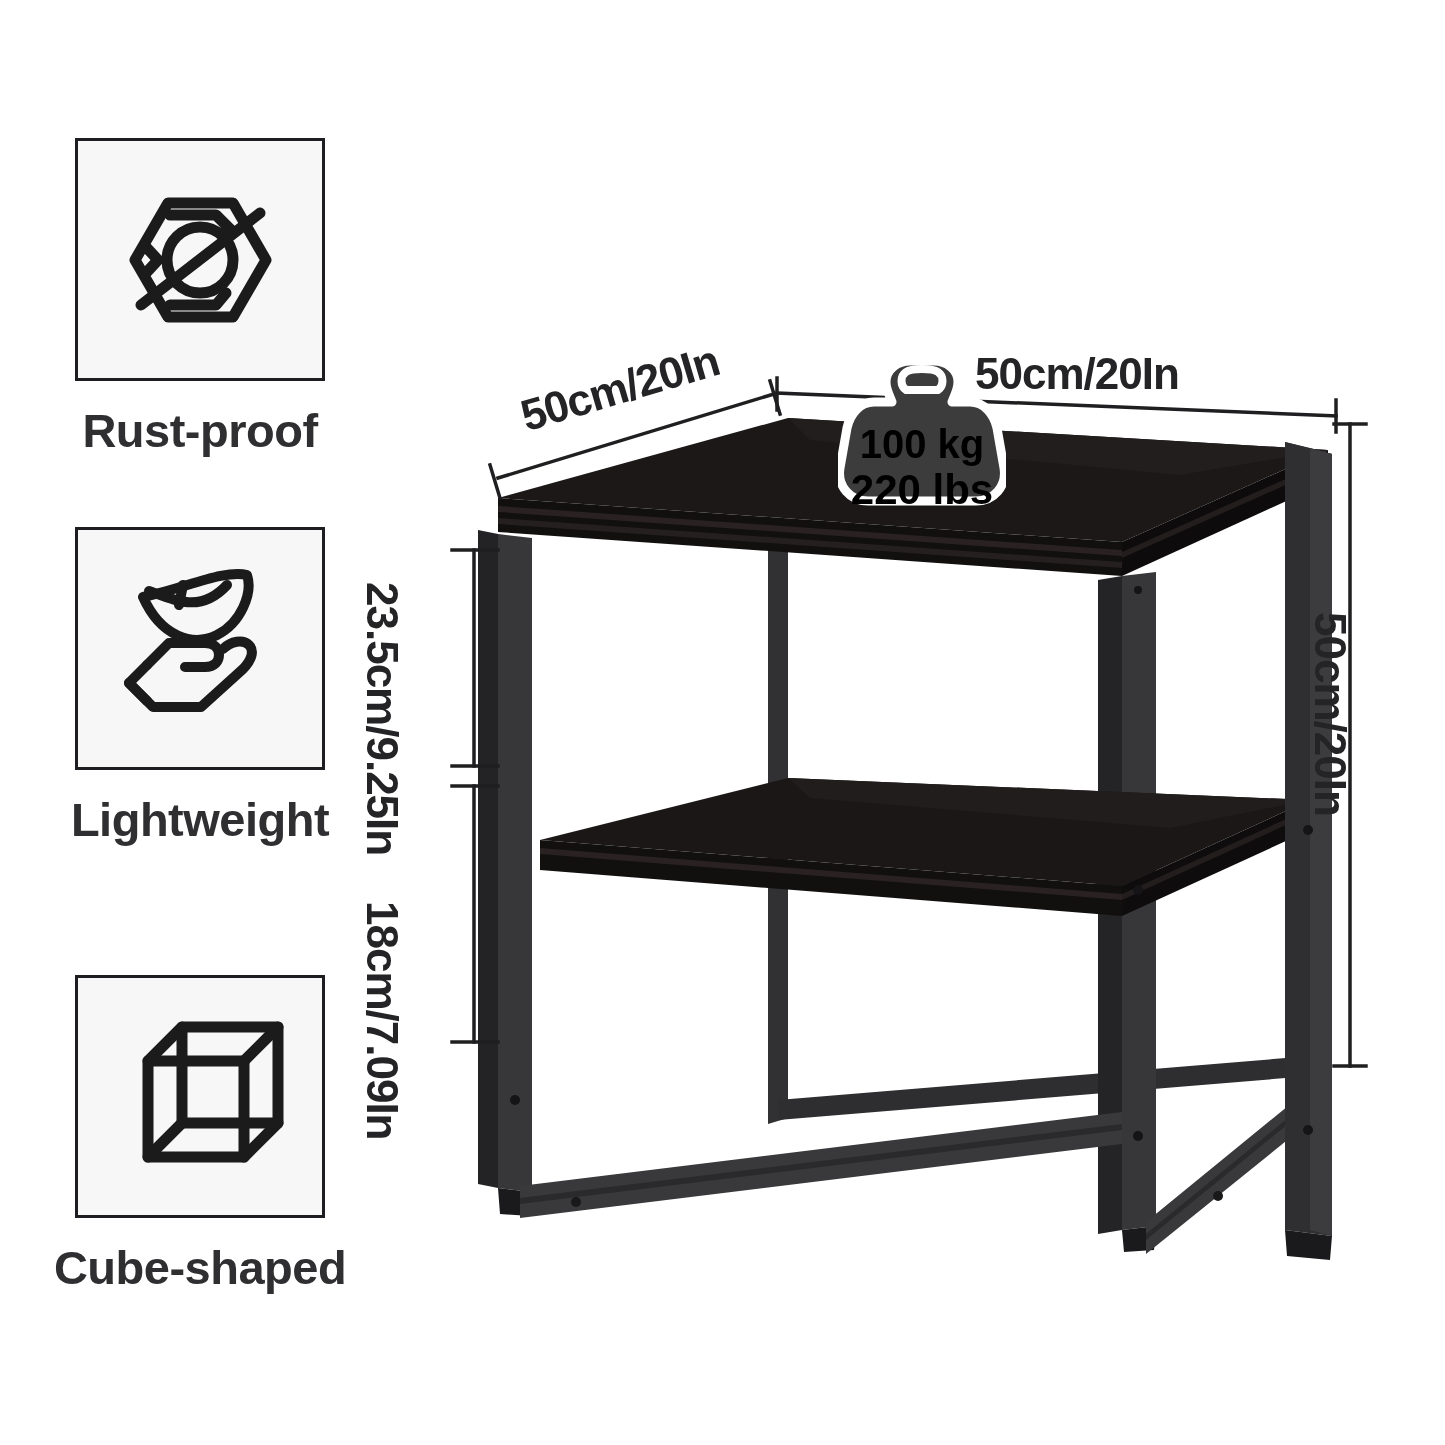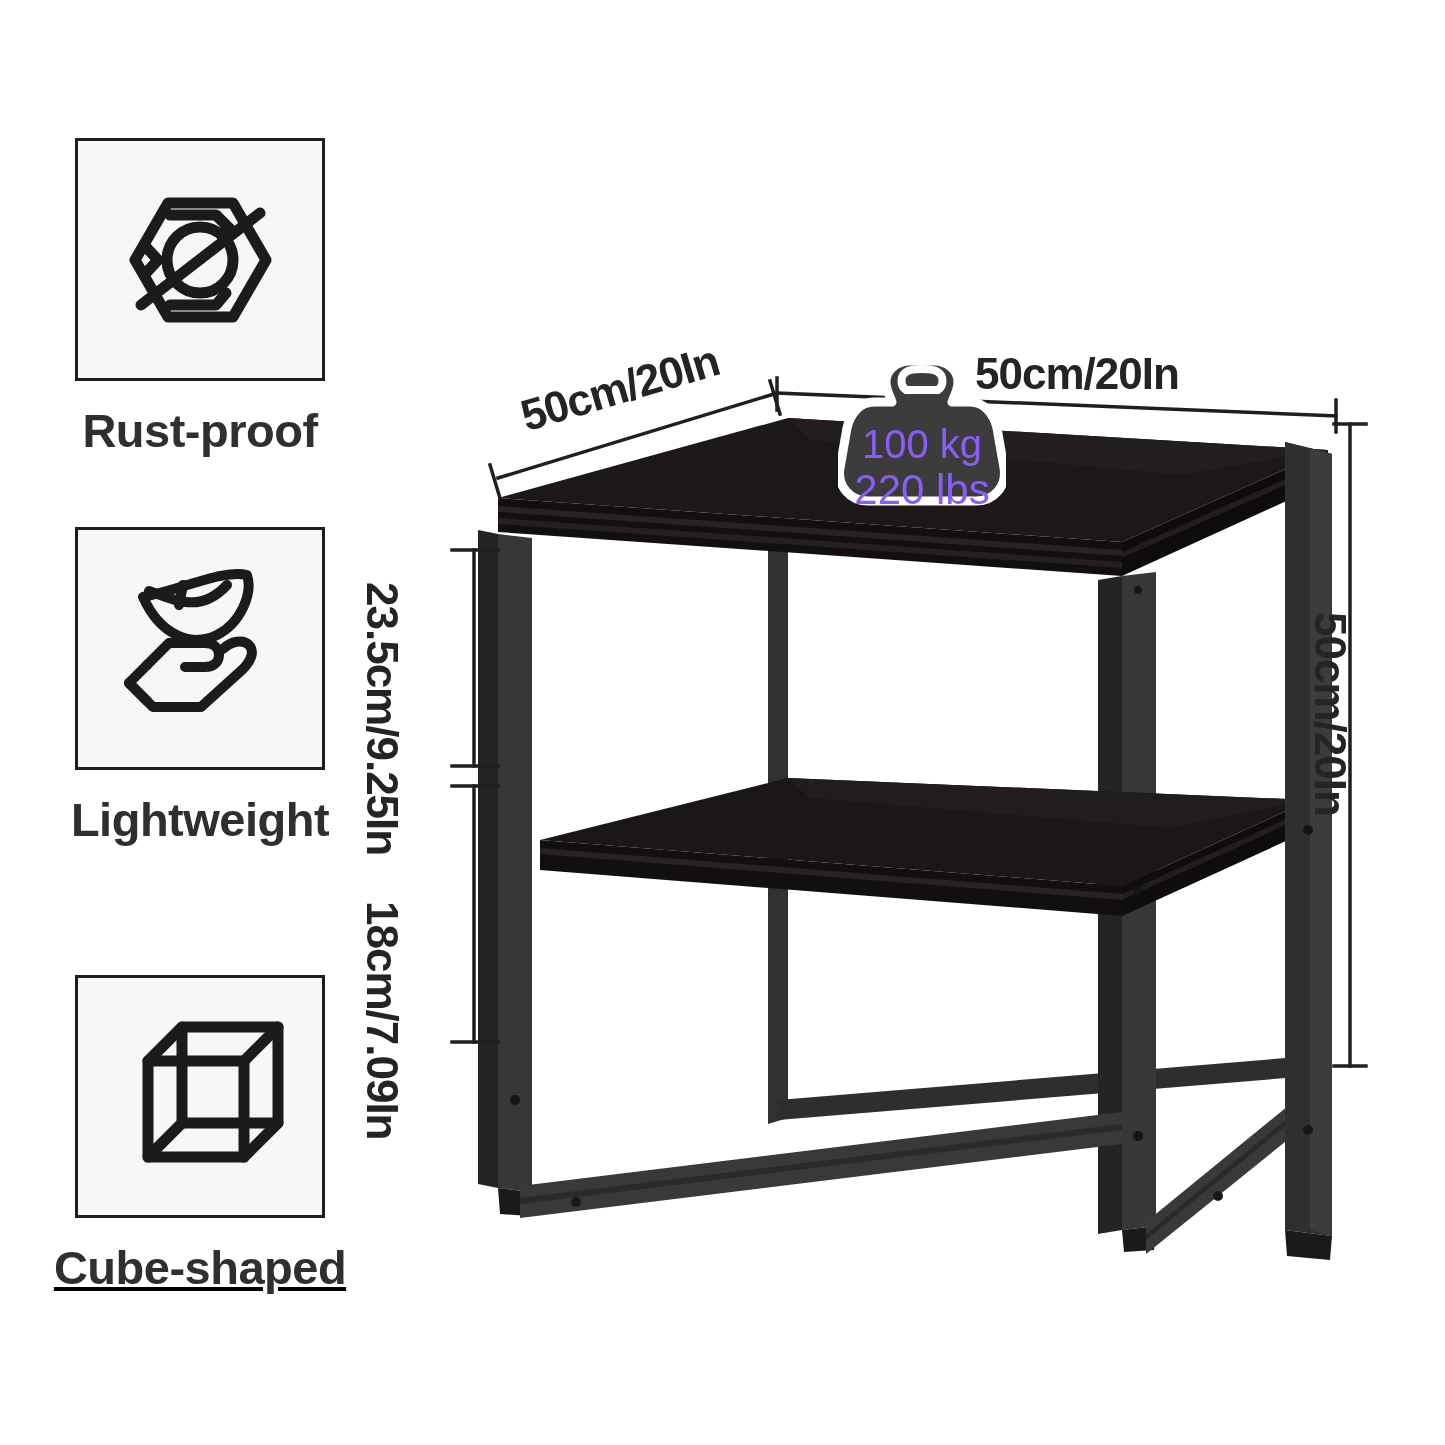--- a/index.html
+++ b/index.html
@@ -36,21 +36,21 @@
     margin-top:26px;
     font-size:47px;
     font-weight:bold;
     color:#2f2f31;
     letter-spacing:-0.5px;
     line-height:1;
     white-space:nowrap;
   }
   #feat-0{top:138px;}
   #feat-1{top:527px;}
-  #feat-2{top:975px;text-decoration:underline;}
+  #feat-2{top:975px;}
 
   
   .product{
     position:absolute;
     left:380px;top:330px;
     width:1065px;height:960px;
   }
   .product svg{display:block;}
 
   
@@ -85,22 +85,22 @@
     left:404px;top:901px;
     transform:rotate(90deg);
     transform-origin:left top;
   }
 
   
   .badge{position:absolute;}
   .badge .val{
     position:absolute;left:0;right:0;
     text-align:center;
-    color:#8b5cf6;
-    font-weight:normal;
+    color:#000000;
+    font-weight:bold;
     line-height:1;
     white-space:nowrap;
   }
   #badge-top{left:838px;top:356px;width:168px;height:150px;}
   #badge-top .v1{top:68px;font-size:40px;}
   #badge-top .v2{top:113px;font-size:42px;}
 
   #badge-shelf{left:846px;top:718px;width:146px;height:132px;}
   #badge-shelf .v1{top:58px;font-size:36px;}
   #badge-shelf .v2{top:98px;font-size:34px;}

